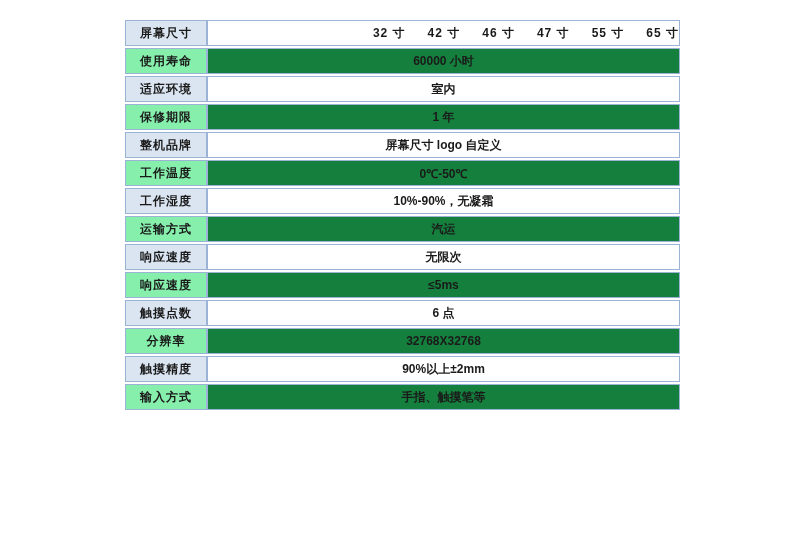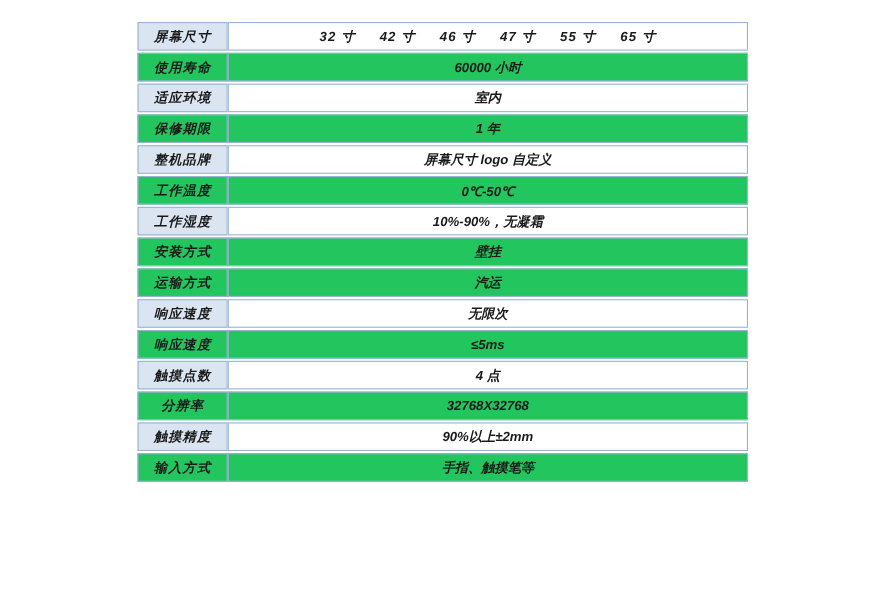--- a/index.html
+++ b/index.html
@@ -17,21 +17,20 @@
     position: absolute;
     left: 125px;
     top: 18px;
     width: 553px;
   }
   table.spec-table {
     border-collapse: separate;
     border-spacing: 0 2px;
     width: 553px;
     table-layout: fixed;
-    font-style: italic;
   }
   table.spec-table td {
     height: 24px;
     padding: 0;
     font-size: 12px;
     color: #1a1a1a;
     text-align: center;
     vertical-align: middle;
     border: 1px solid #9bb3d4;
   }
@@ -40,28 +39,28 @@
     background: #dbe5f1;
     font-weight: bold;
     letter-spacing: 1px;
   }
   td.value-cell {
     width: 471px;
     background: #ffffff;
     font-weight: bold;
   }
   tr.alt td.label-cell {
-    background: #22c55e;
+    background: #86efac;
   }
   tr.alt td.value-cell {
-    background: #22c55e;
+    background: #15803d;
   }
   .sizes {
     display: flex;
-    justify-content: center;
+    justify-content: flex-end;
     gap: 22px;
   }
   .sizes span {
     font-weight: bold;
     letter-spacing: 1px;
   }
 </style>
 </head>
 <body>
 
@@ -107,44 +106,40 @@
       <tr class="alt">
         <td class="label-cell">工作温度</td>
         <td class="value-cell">0℃-50℃</td>
       </tr>
 
       <tr>
         <td class="label-cell">工作湿度</td>
         <td class="value-cell">10%-90%，无凝霜</td>
       </tr>
 
-      <tr class="alt">
-        <td class="label-cell">安装方式</td>
-        <td class="value-cell">壁挂</td>
-      </tr>
 
 
       <tr class="alt">
         <td class="label-cell">运输方式</td>
         <td class="value-cell">汽运</td>
       </tr>
 
       <tr>
         <td class="label-cell">响应速度</td>
         <td class="value-cell">无限次</td>
       </tr>
 
       <tr class="alt">
         <td class="label-cell">响应速度</td>
         <td class="value-cell">≤5ms</td>
       </tr>
 
       <tr>
         <td class="label-cell">触摸点数</td>
-        <td class="value-cell">4 点</td>
+        <td class="value-cell">6 点</td>
       </tr>
 
       <tr class="alt">
         <td class="label-cell">分辨率</td>
         <td class="value-cell">32768X32768</td>
       </tr>
 
       <tr>
         <td class="label-cell">触摸精度</td>
         <td class="value-cell">90%以上±2mm</td>

